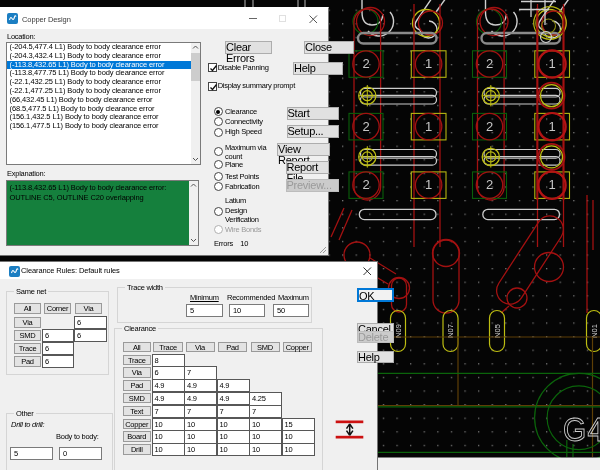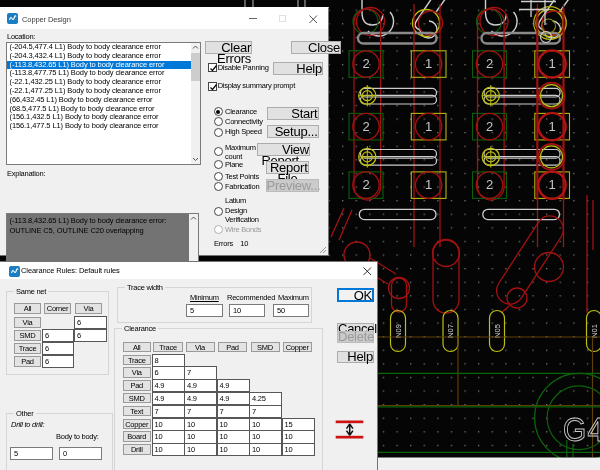--- a/index.html
+++ b/index.html
@@ -3,21 +3,21 @@
 <meta charset="utf-8">
 <style>
 * { margin:0; padding:0; box-sizing:border-box; }
 html,body { width:600px; height:470px; overflow:hidden; }
 body { background:#050505; font-family:"Liberation Sans",sans-serif; position:relative; -webkit-font-smoothing:antialiased; }
 .abs { position:absolute; }
 .dlg { position:absolute; background:#f0f0f0; border:1px solid #747474; }
 .tbar { position:absolute; left:0; top:0; right:0; height:21px; background:#fff; }
 .ttext { position:absolute; left:21px; top:5px; font-size:7.5px; color:#3a3a3a; letter-spacing:-0.1px; }
 .lbl { position:absolute; font-size:7.5px; color:#000; letter-spacing:-0.25px; white-space:nowrap; line-height:9.6px; }
-.btn { position:absolute; background:#e1e1e1; border:1px solid #adadad; font-size:13px; color:#000; text-align:right; letter-spacing:-0.25px; }
+.btn { position:absolute; background:#e1e1e1; border:1px solid #adadad; font-size:11px; color:#000; text-align:left; letter-spacing:-0.25px;margin-left:20px; }
 .btn-dis { background:#cbcbcb; border-color:#bcbcbc; color:#9a9a9a; }
 .inp { position:absolute; background:#fff; border:1px solid #7a7a7a; font-size:7.5px; color:#000; padding-left:3px; letter-spacing:-0.2px; }
 .grp { position:absolute; border:1px solid #d5d5d5; }
 .grp > span { position:absolute; top:-5px; left:7px; background:#f0f0f0; font-size:7.5px; color:#000; padding:0 2px; letter-spacing:-0.25px; }
 .cb { position:absolute; width:9px; height:9px; background:#fff; border:1px solid #454545; }
 .cb svg { position:absolute; left:0px; top:0px; }
 .radio { position:absolute; width:9px; height:9px; background:#fff; border:1px solid #454545; border-radius:50%; }
 .radio.sel::after { content:""; position:absolute; left:1.5px; top:1.5px; width:4px; height:4px; background:#000; border-radius:50%; }
 .radio.dis { border-color:#b0b0b0; }
 .cell { position:absolute; background:#fff; border:1px solid #575757; font-size:7.5px; color:#000; padding-left:2px; line-height:11px; letter-spacing:-0.2px; }
@@ -196,37 +196,37 @@
           <path d="M2,5.5 L4.5,3 L7,5.5" fill="none" stroke="#555" stroke-width="1"></path>
         </svg>
       <div style="position:absolute;top:10px;width:9px;height:28px;background:#cdcdcd;"></div>
       <svg width="9" height="9" style="position:absolute;bottom:0;">
           <path d="M2,3 L4.5,5.5 L7,3" fill="none" stroke="#555" stroke-width="1"></path>
         </svg>
     </div>
   </div>
   <div class="lbl" style="left:8px; top:161px;">Explanation:</div>
 
-  <div class="abs" style="left:6.5px; top:172.5px; width:193px; height:66px; background:#737373; border:1px solid #7a7a7a;margin-top:33px;">
+  <div class="abs" style="left:6.5px; top:172.5px; width:193px; height:66px; background:#15803d; border:1px solid #7a7a7a;">
     <div style="position:absolute; left:3px; top:2px; font-size:7.5px; letter-spacing:-0.1px; color:#000; line-height:9.6px; white-space:nowrap;">
       (-113.8,432.65 L1) Body to body clearance error:<br>
       OUTLINE C5, OUTLINE C20 overlapping
     </div>
     <div class="sb" style="right:0;top:0;width:9px;height:100%;border:none;background:#f0f0f0;">
       <svg width="9" height="9" style="position:absolute;top:0;">
           <path d="M2,5.5 L4.5,3 L7,5.5" fill="none" stroke="#555" stroke-width="1"></path>
         </svg>
       <svg width="9" height="9" style="position:absolute;bottom:0;">
           <path d="M2,3 L4.5,5.5 L7,3" fill="none" stroke="#555" stroke-width="1"></path>
         </svg>
     </div>
   </div>
 
   <div class="btn" style="left:206px; top:33px; width:47px; height:13px; line-height:11px;">Clear Errors</div>
-  <div class="btn" style="left:292px; top:33px; width:50px; height:13px; line-height:11px;">Close</div>
+  <div class="btn" style="left:285px; top:33px; width:50px; height:13px; line-height:11px;">Close</div>
   <div class="cb" style="left:209.3px; top:55.5px;">
       <svg width="9" height="9">
         <path d="M1.5,4.5 L3.5,6.5 L7.5,1.5" fill="none" stroke="#111" stroke-width="1.3"></path>
       </svg>
     </div>
   <div class="lbl" style="left:218.7px; top:55.2px;">Disable Panning</div>
   <div class="btn" style="left:274px; top:54px; width:50px; height:13px; line-height:11px;">Help</div>
   <div class="cb" style="left:209.3px; top:74.2px;">
       <svg width="9" height="9">
         <path d="M1.5,4.5 L3.5,6.5 L7.5,1.5" fill="none" stroke="#111" stroke-width="1.3"></path>

